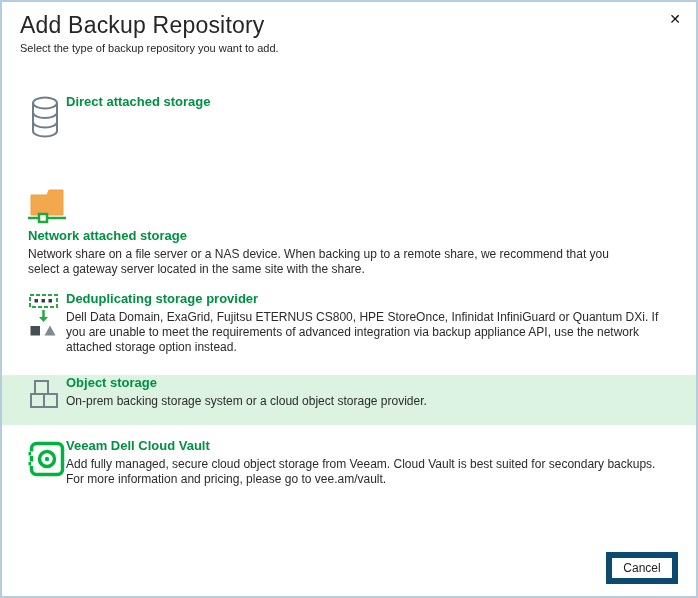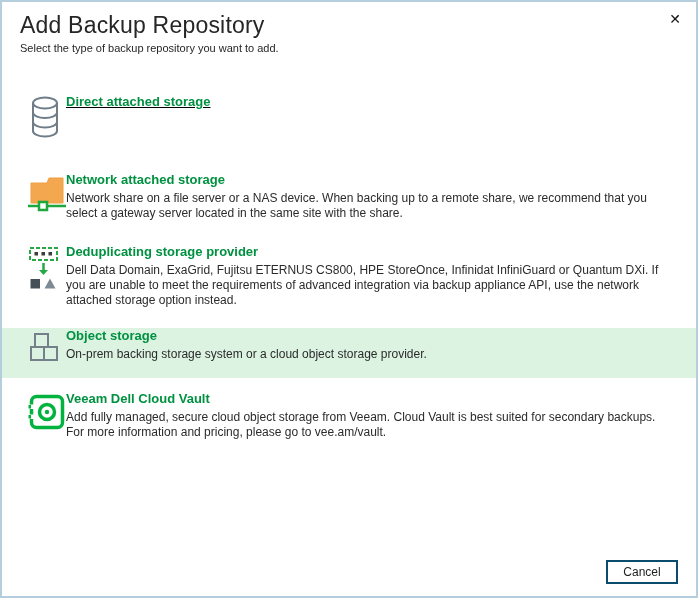--- a/index.html
+++ b/index.html
@@ -28,44 +28,44 @@
     width: 22px; height: 22px;
     display: flex; align-items: center; justify-content: center;
     font-size: 14px; font-weight: 700; color: #111;
     cursor: pointer; user-select: none;
   }
   .options { margin-top: 40px; }
   .option-row {
     display: flex; align-items: flex-start;
     padding: 0 26px; cursor: pointer;
   }
-  .option-row.r1 { margin-bottom: 30px; text-decoration: underline; }
-  .option-row.r2 { margin-bottom: 23px; }
+  .option-row.r1 { margin-bottom: 42px; }
+  .option-row.r2 { margin-bottom: 14px; flex-direction: column; }
   .option-row.r3 { margin-bottom: 20px; }
   .option-row.highlighted {
     background: #dcf3e2;
     padding-top: 0; padding-bottom: 10px;
     margin-bottom: 0;
   }
   .option-row.r5 { margin-top: 13px; }
   .option-icon {
     width: 38px; min-width: 38px; margin-top: 2px;
   }
   .option-text { max-width: 606px; }
   .option-title {
     font-size: 13px; font-weight: 700; color: #009140;
     margin-bottom: 4px;
   }
   .option-desc {
     font-size: 12px; line-height: 15px; color: #2b2b2b;
   }
   .footer-cancel {
     position: absolute; right: 18px; bottom: 12px;
-    width: 72px; height: 24px;
-    background: #ffffff; border: 2px solid #0c4a6e;
+    width: 72px; height: 32px;
+    background: #ffffff; border: 6px solid #0c4a6e;
     font-family: "Liberation Sans", "DejaVu Sans", sans-serif;
     font-size: 12px; color: #1e1e1e;
     cursor: pointer;
   }
 </style>
 </head>
 <body>
 
 <div class="dialog">
 

